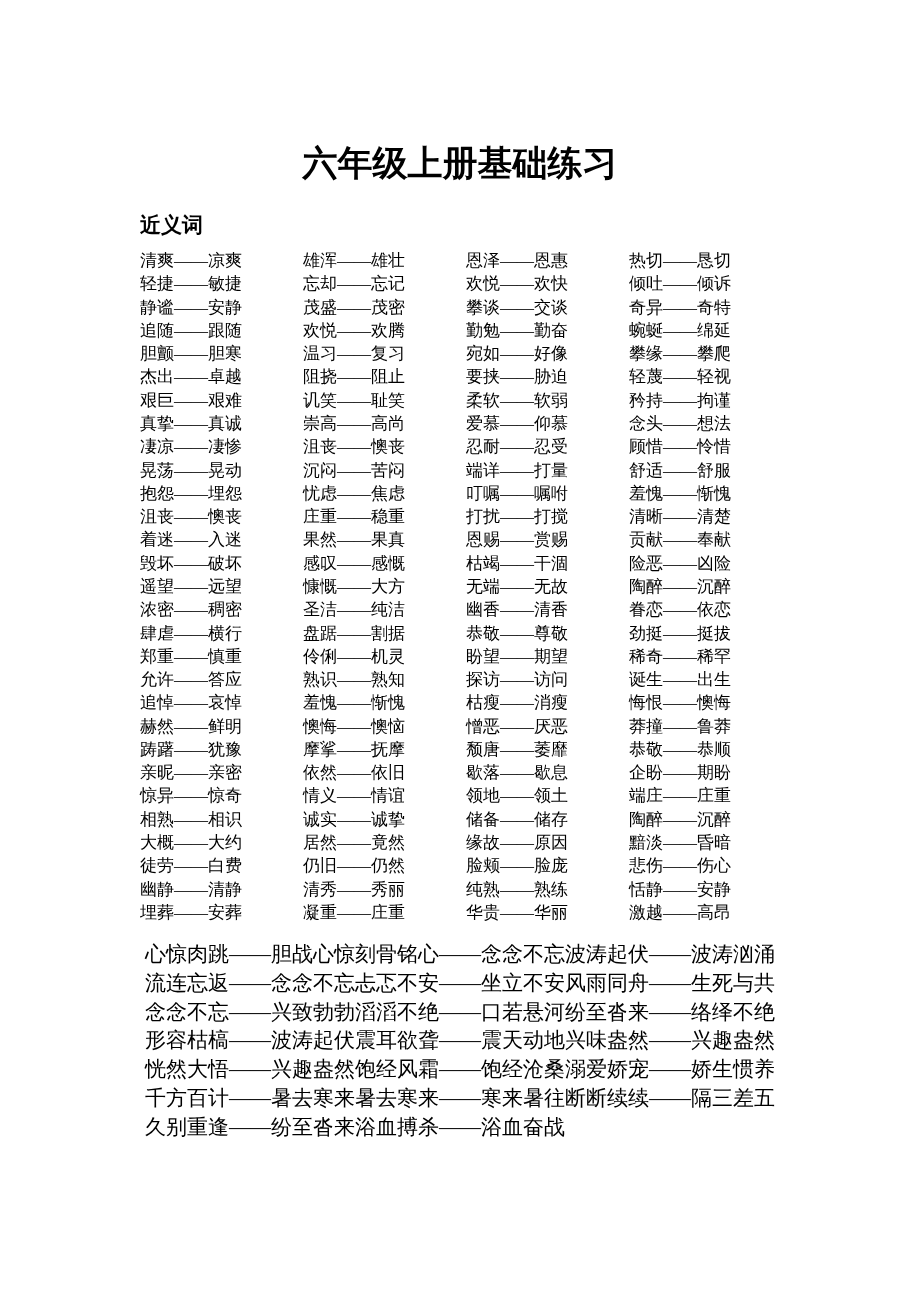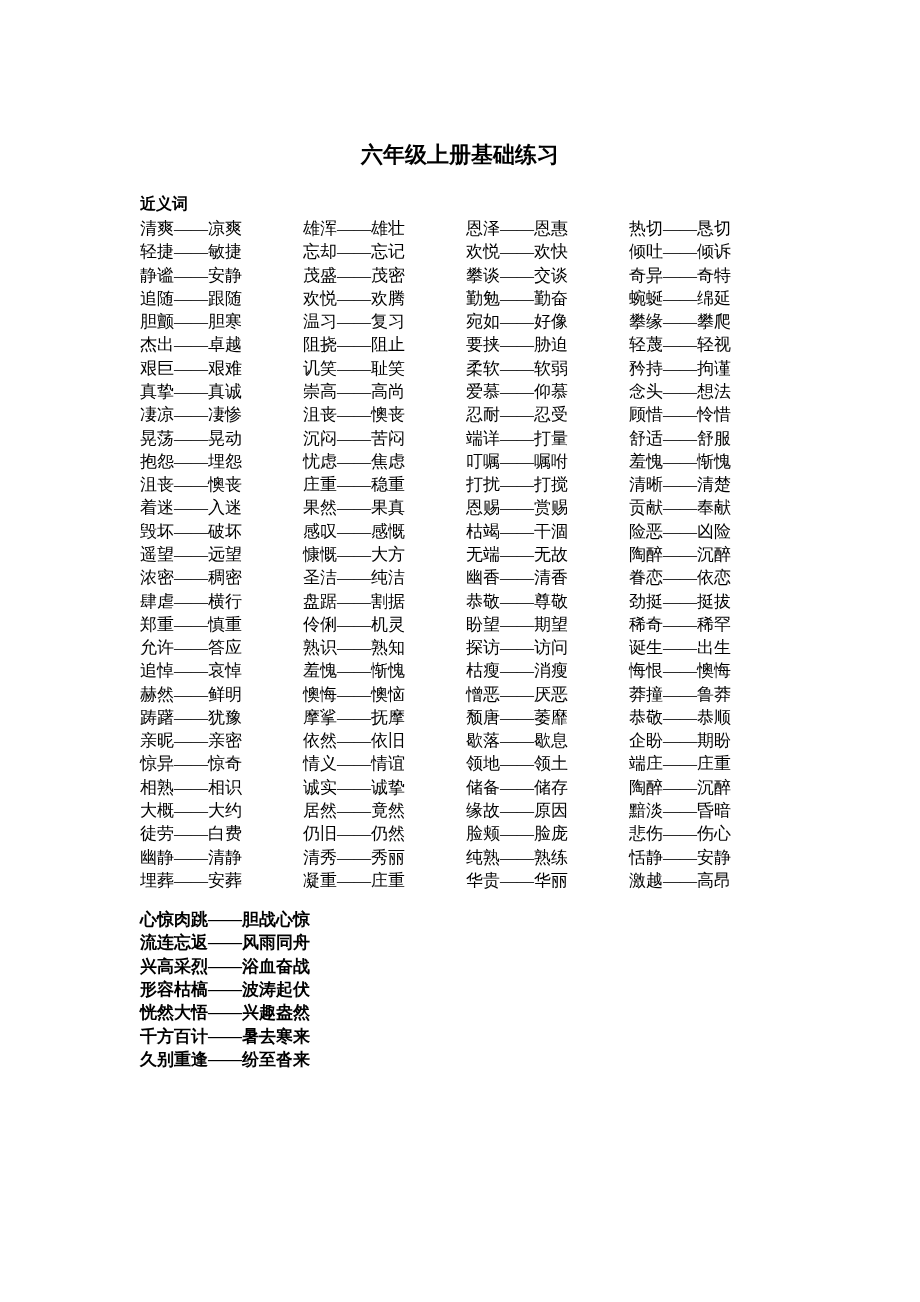--- a/index.html
+++ b/index.html
@@ -6,48 +6,47 @@
     body {
       width: 920px;
       height: 1302px;
       background: #fff;
       font-family: "SimSun", "宋体", serif;
       color: #000;
       padding: 140px 140px 0 140px;
     }
     .title {
       text-align: center;
-      font-size: 22px;
+      font-size: 35px;
       font-weight: bold;
       margin-bottom: 24px;
     }
     .section-label {
-      font-size: 16px;
+      font-size: 21px;
       font-weight: bold;
-      margin-bottom: 2px;
+      margin-bottom: 10px;
     }
     .cols-4 {
       display: flex;
       gap: 12px;
       font-size: 17px;
       line-height: 1.37;
       margin-bottom: 16px;
     }
     .col {
       flex: 1;
     }
     .pair {
       white-space: nowrap;
     }
     .cols-3 {
       display: flex;
-      font-size: 17px;
+      font-size: 21px;
       line-height: 1.37;
-      justify-content: space-between;
-      font-weight: bold;
+      justify-content: center;
     }
     .col3 { }
   </style>
 </head>
 <body>
 
 <div class="title">六年级上册基础练习</div>
 <div class="section-label">近义词</div>
 
 <div class="cols-4">
@@ -173,20 +172,37 @@
       <div class="pair">黯淡——昏暗</div>
       <div class="pair">悲伤——伤心</div>
       <div class="pair">恬静——安静</div>
       <div class="pair">激越——高昂</div>
     </div>
 </div>
 
 <div class="cols-3">
   <div class="col3" id="i1">
       <div class="pair">心惊肉跳——胆战心惊</div>
-      <div class="pair">流连忘返——风雨同舟</div>
-      <div class="pair">兴高采烈——浴血奋战</div>
+      <div class="pair">流连忘返——念念不忘</div>
+      <div class="pair">念念不忘——兴致勃勃</div>
       <div class="pair">形容枯槁——波涛起伏</div>
       <div class="pair">恍然大悟——兴趣盎然</div>
       <div class="pair">千方百计——暑去寒来</div>
       <div class="pair">久别重逢——纷至沓来</div>
     </div>
+  <div class="col3" id="i2">
+      <div class="pair">刻骨铭心——念念不忘</div>
+      <div class="pair">忐忑不安——坐立不安</div>
+      <div class="pair">滔滔不绝——口若悬河</div>
+      <div class="pair">震耳欲聋——震天动地</div>
+      <div class="pair">饱经风霜——饱经沧桑</div>
+      <div class="pair">暑去寒来——寒来暑往</div>
+      <div class="pair">浴血搏杀——浴血奋战</div>
+    </div>
+  <div class="col3" id="i3">
+      <div class="pair">波涛起伏——波涛汹涌</div>
+      <div class="pair">风雨同舟——生死与共</div>
+      <div class="pair">纷至沓来——络绎不绝</div>
+      <div class="pair">兴味盎然——兴趣盎然</div>
+      <div class="pair">溺爱娇宠——娇生惯养</div>
+      <div class="pair">断断续续——隔三差五</div>
+    </div>
 </div>
 
 </body></html>

